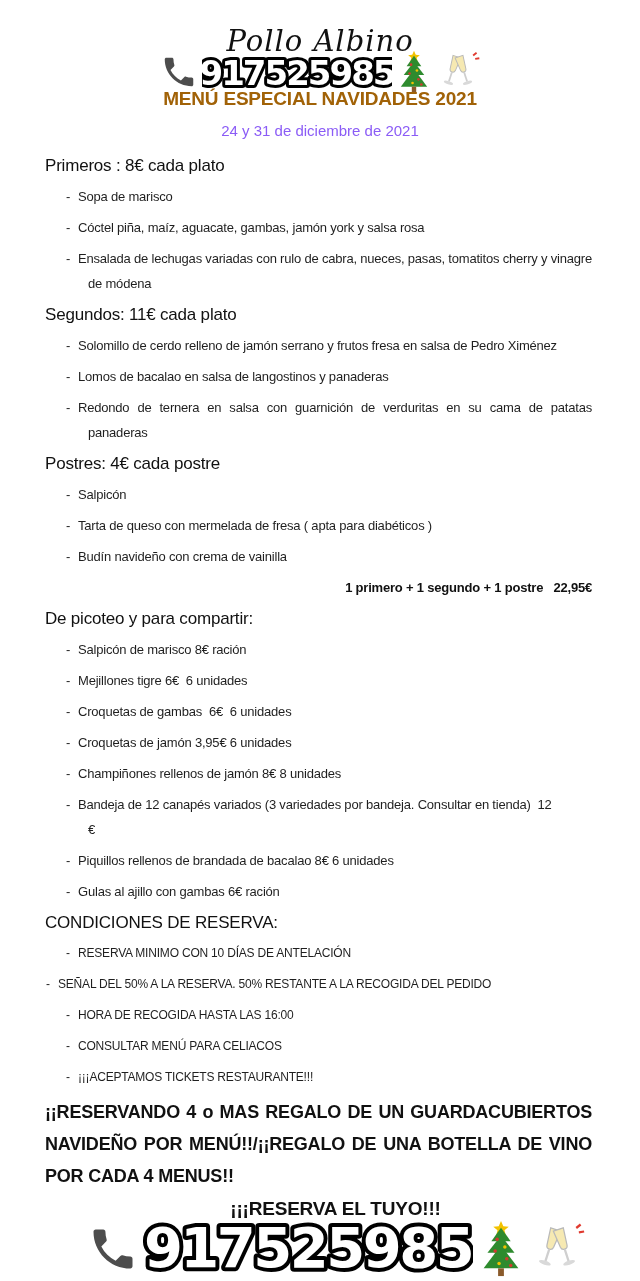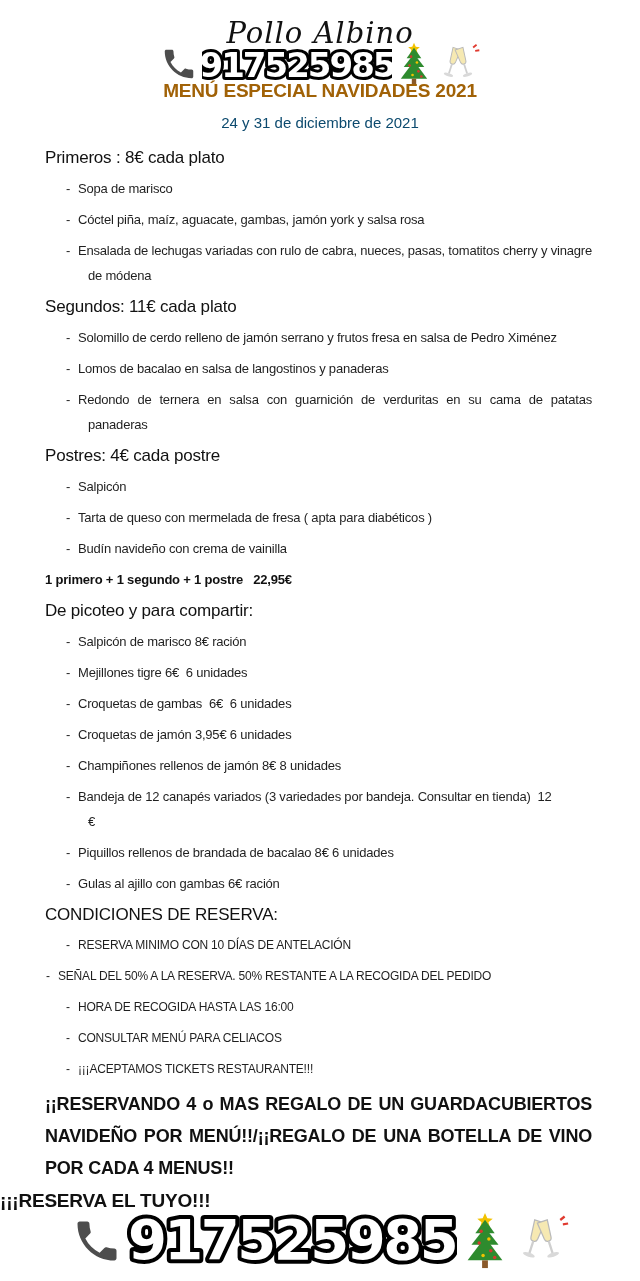--- a/index.html
+++ b/index.html
@@ -2,48 +2,48 @@
 <html><head>
 <meta charset="utf-8">
 <style>
   * { box-sizing: border-box; }
   html, body { margin: 0; padding: 0; }
   body {
     width: 640px; height: 1281px; overflow: hidden;
     background: #ffffff; color: #1f1f1f;
     font-family: "Liberation Sans", sans-serif;
   }
-  .header { text-align: center; padding-top: 16px; }
+  .header { text-align: center; padding-top: 24px; }
   .logo {
     font-family: "DejaVu Serif", serif; font-style: italic;
     font-size: 29px; letter-spacing: 1px; color: #111;
   }
   .phone-row { display: flex; align-items: center; justify-content: center; gap: 4px; margin-top: -10px; }
   .phone-row.large { margin-top: -2px; }
   .main-title { font-weight: bold; font-size: 19px; letter-spacing: -0.2px; margin-top: -8px; color: #a16207; }
-  .date-line { font-size: 15px; margin-top: 12px; color: #0c4a6e; }
+  .date-line { font-size: 15px; margin-top: 12px; color: #8b5cf6; }
   .content { margin: 0 48px 0 45px; }
   .menu { margin-top: 14px; font-size: 13px; letter-spacing: -0.2px; }
   .section { margin-bottom: 0; }
   .section-heading { font-weight: normal; font-size: 17px; line-height: 25px; margin-bottom: 6px; color: #111; }
   .item-list { padding-left: 20px; }
   .item { display: flex; margin-bottom: 6px; line-height: 25px; }
   .dash { width: 13px; flex: none; padding-left: 1px; }
   .item-text {
     flex: 1; text-align: justify; white-space: pre-line;
     padding-left: 10px; text-indent: -10px;
   }
   .conditions .item-text, .conditions .dash { font-size: 12px; }
   .outdent { margin-left: -20px; }
-  .combo-line { font-weight: bold; font-size: 13px; text-align: left; line-height: 25px; margin: 2px 0 6px; color: #111; }
+  .combo-line { font-weight: bold; font-size: 13px; text-align: right; line-height: 25px; margin: 2px 0 6px; color: #111; }
   .promo {
     font-weight: bold; font-size: 18px; letter-spacing: -0.2px;
     text-align: justify; line-height: 32px; margin-top: 4px; color: #111;
   }
-  .footer { text-align: left; margin-top: 6px; }
+  .footer { text-align: center; margin-top: 6px; margin-left: 31px; }
   .reserve-line { font-weight: bold; font-size: 19px; letter-spacing: -0.2px; color: #111; }
   svg { display: block; }
   .icon { flex: none; }
 </style>
 </head>
 <body>
 
 <div class="header">
   <div class="logo">Pollo Albino</div>
 

